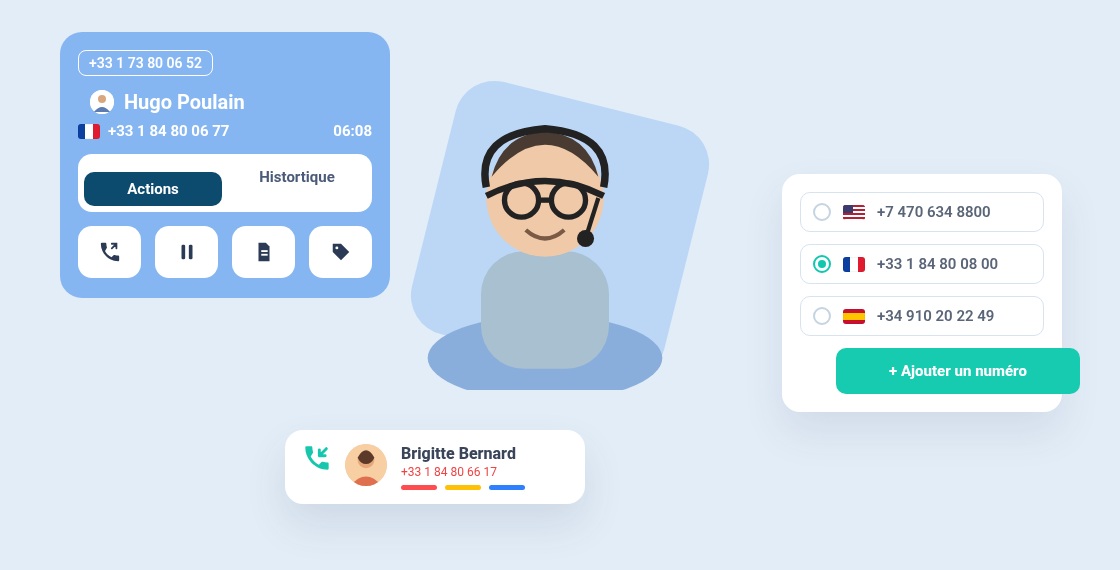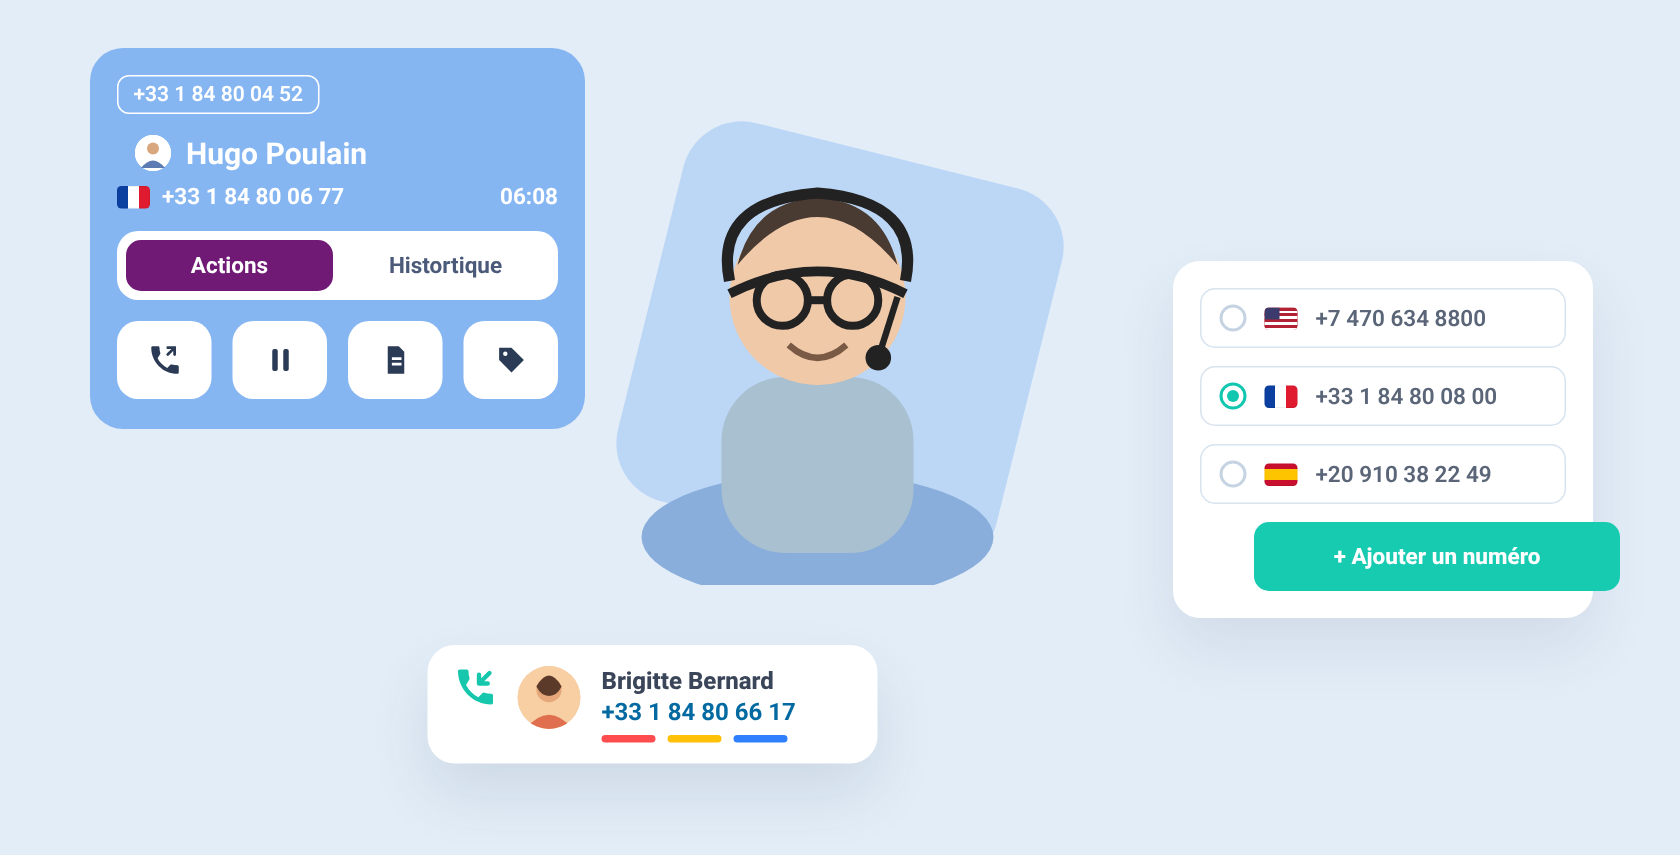--- a/index.html
+++ b/index.html
@@ -18,35 +18,35 @@
   .caller-row { display: flex; align-items: center; gap: 10px; margin: 4px 12px 8px; }
   .avatar-sm { width: 24px; height: 24px; border-radius: 50%; background:#fff; display:flex; align-items:center; justify-content:center; }
   .avatar-sm svg { width: 24px; height: 24px; }
   .caller-name { font-size: 20px; font-weight: 700; }
   .num-row { display: flex; align-items: flex-end; justify-content: space-between; margin: 6px 0 14px; gap: 24px; }
   .num-row .left { display: flex; align-items: center; gap: 8px; font-weight: 700; font-size: 15px; }
   .timer { font-weight: 700; font-size: 15px; }
 
   .tab-bar { background:#fff; border-radius: 14px; padding: 6px; display:flex; gap: 6px; margin-bottom: 14px; }
   .tab { flex:1; text-align:center; font-weight:700; font-size:15px; padding: 8px 4px; border-radius: 10px; color:#4a5a78; cursor:pointer; }
-  .tab.active { background:#701a75; color:#fff; }
+  .tab.active { background:#0c4a6e; color:#fff;margin-top:12px; }
 
   .action-row { display:flex; gap: 14px; }
   .action-btn { flex:1; background:#fff; border:none; border-radius: 14px; height: 52px; display:flex; align-items:center; justify-content:center; cursor:pointer;}
   .action-btn svg { width:22px; height:22px; fill:#2b3b55; }
 
   
   .contact-pill {
     position:absolute; left: 285px; top: 430px; width: 300px; background:#fff; border-radius:18px;
     box-shadow: 0 20px 40px rgba(50,70,110,0.12); padding: 14px 18px; display:flex; gap:14px;
   }
   .contact-pill .call-icon svg { width:28px; height:28px; }
   .avatar-md { width:42px; height:42px; border-radius:50%; background:#f6cba6; display:flex; align-items:center; justify-content:center; overflow:hidden; }
   .contact-info .name { font-weight:800; color:#3a4559; font-size:16px; }
-  .contact-info .num  { font-weight:700; color:#0369a1; font-size:16px; margin-top:2px; }
+  .contact-info .num  { font-weight:400; color:#ef4444; font-size:12px; margin-top:2px; }
   .tag-strip { display:flex; gap:8px; margin-top:6px; }
   .tag-strip span { height:5px; border-radius:3px; }
 
   
   .decor-tile { position:absolute; left:430px; top:100px; width:260px; height:260px; background:#bcd7f6; border-radius:40px; transform: rotate(14deg); }
   .person { position:absolute; left:370px; top:60px; width:350px; height:330px; display:flex; align-items:flex-end; justify-content:center; }
 
   
   .number-card { position:absolute; right:58px; top:174px; width:280px; background:#fff; border-radius:18px; padding:18px; box-shadow: 0 20px 40px rgba(50,70,110,0.10);}
   .num-item { display:flex; align-items:center; gap:12px; border:1.5px solid #d7e3ef; border-radius:10px; padding:10px 12px; margin-bottom:12px; cursor:pointer; }
@@ -80,21 +80,21 @@
     <circle cx="172" cy="122" r="16" fill="none" stroke="#222" stroke-width="5"></circle>
     <line x1="144" y1="122" x2="156" y2="122" stroke="#222" stroke-width="5"></line>
     <path d="M132 150 q18 16 36 0" stroke="#7a5a44" stroke-width="4" fill="none"></path>
     <path d="M95 110 q-10 -50 55 -55 q65 5 55 55" stroke="#222" stroke-width="7" fill="none"></path>
     <circle cx="188" cy="158" r="8" fill="#222"></circle>
     <line x1="188" y1="158" x2="200" y2="120" stroke="#222" stroke-width="4"></line>
   </svg>
 </div>
 
 <div class="call-card">
-  <div class="phone-badge">+33 1 84 80 04 52</div>
+  <div class="phone-badge">+33 1 73 80 06 52</div>
   <div class="caller-row">
     <span class="avatar-sm">
       <svg viewBox="0 0 24 24">
           <circle cx="12" cy="12" r="12" fill="#fff"></circle>
           <circle cx="12" cy="9" r="4" fill="#d9a77d"></circle>
           <path d="M4 22 q8 -10 16 0" fill="#5b7bb2"></path>
         </svg>
     </span>
     <span class="caller-name">Hugo Poulain</span>
   </div>
@@ -171,16 +171,16 @@
     <span class="txt">+7 470 634 8800</span>
   </div>
   <div class="num-item">
     <span class="radio on"></span>
     <span class="flag flag-fr"></span>
     <span class="txt">+33 1 84 80 08 00</span>
   </div>
   <div class="num-item">
     <span class="radio"></span>
     <span class="flag flag-es"></span>
-    <span class="txt">+20 910 38 22 49</span>
+    <span class="txt">+34 910 20 22 49</span>
   </div>
   <button class="add-btn">+ Ajouter un numéro</button>
 </div>
 
 </body></html>

